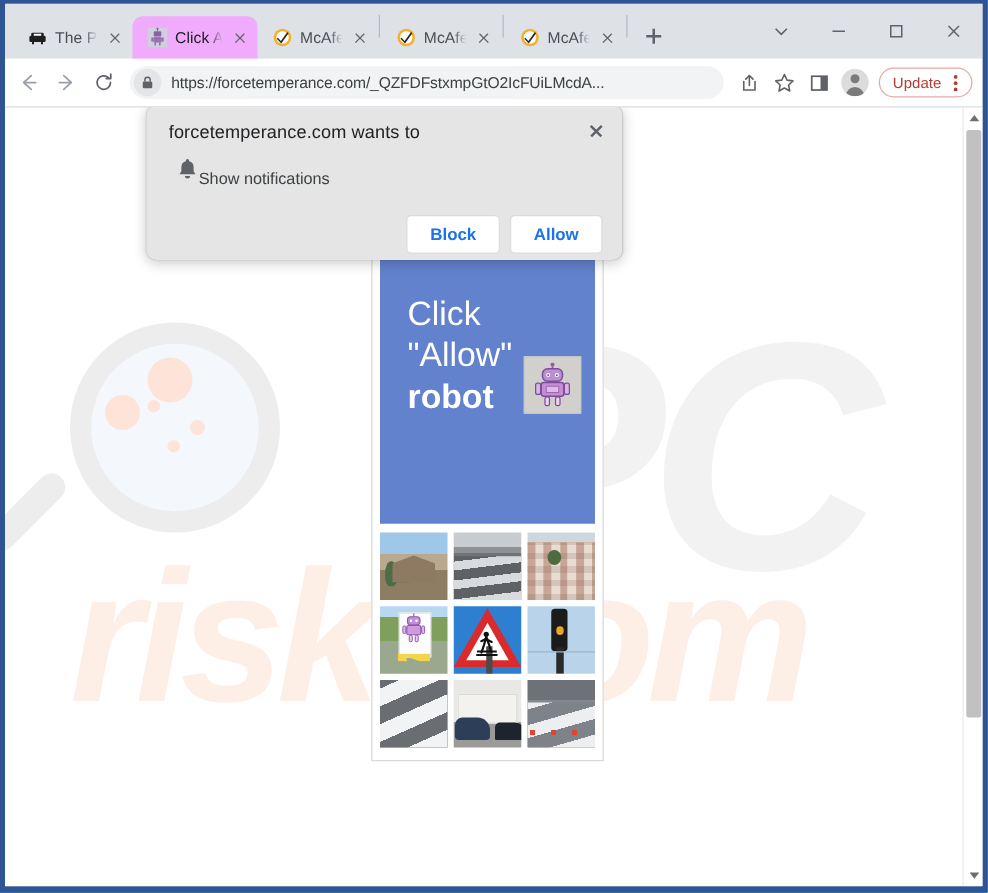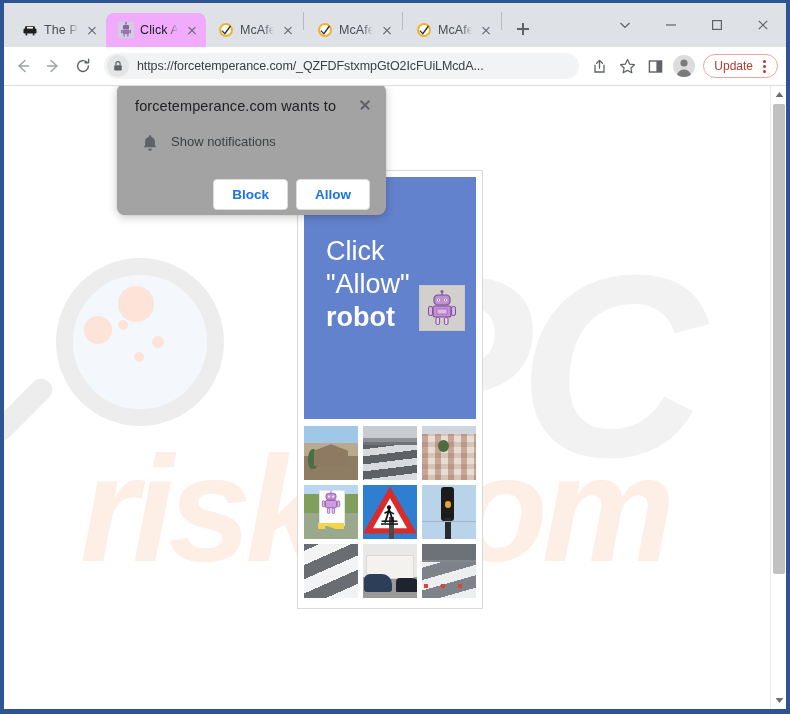--- a/index.html
+++ b/index.html
@@ -254,21 +254,20 @@
   #wm-risk {
     position: absolute;
     left: 52px; top: 348px;
     font-size: 150px;
     line-height: 1;
     font-weight: 700;
     font-style: italic;
     color: #fdeee6;
     letter-spacing: -6px;
     font-family: "Liberation Sans", sans-serif;
-    margin-left: 24px;
   }
 
   
   #scam-card {
     position: absolute;
     left: 293px; top: 84px;
     width: 186px;
     background: #ffffff;
     border: 1px solid #d9d9d9;
     padding: 6px;
@@ -426,39 +425,38 @@
   .im-crosscone::after {
     content:""; position:absolute; left:4%; top:74%; width:80%; height:8%;
     background: repeating-linear-gradient(90deg, #e0442c 0 4px, transparent 4px 17px);
     z-index:3;
   }
 
   
   #perm-bubble {
     position: absolute;
     left: 113px; top: -2px;
-    width: 269px;
-    background: #a3a3a3;
+    width: 381px;
+    background: #e5e5e5;
     border-radius: 8px;
     box-shadow: 0 2px 10px rgba(0,0,0,.22), 0 0 1px rgba(0,0,0,.25);
     padding: 14px 16px 5px 18px;
     z-index: 40;
   }
   #perm-title {
     font-size: 14.5px;
     color: #202124;
     font-weight: 400;
     padding-right: 24px;
     letter-spacing: .1px;
   }
   #perm-row {
     display: flex;
-    align-items: flex-start;
-    gap: 12px;
-    margin-top: 20px;
+    align-items: flex-end;
+    margin-top: 12px;
     padding-left: 6px;
   }
   #perm-row-label { font-size: 13px; color: #3c4043; }
   #perm-close {
     position: absolute;
     right: 10px; top: 10px;
     width: 22px; height: 22px;
     display: flex; align-items: center; justify-content: center;
   }
   #perm-close::before, #perm-close::after {

